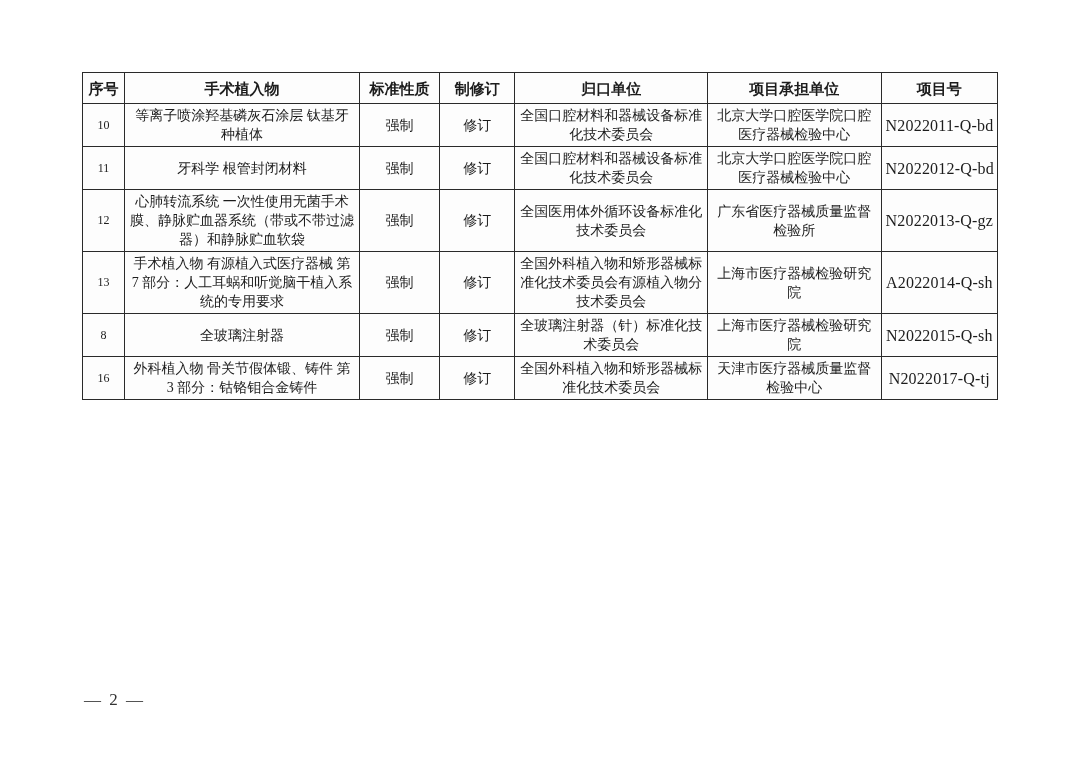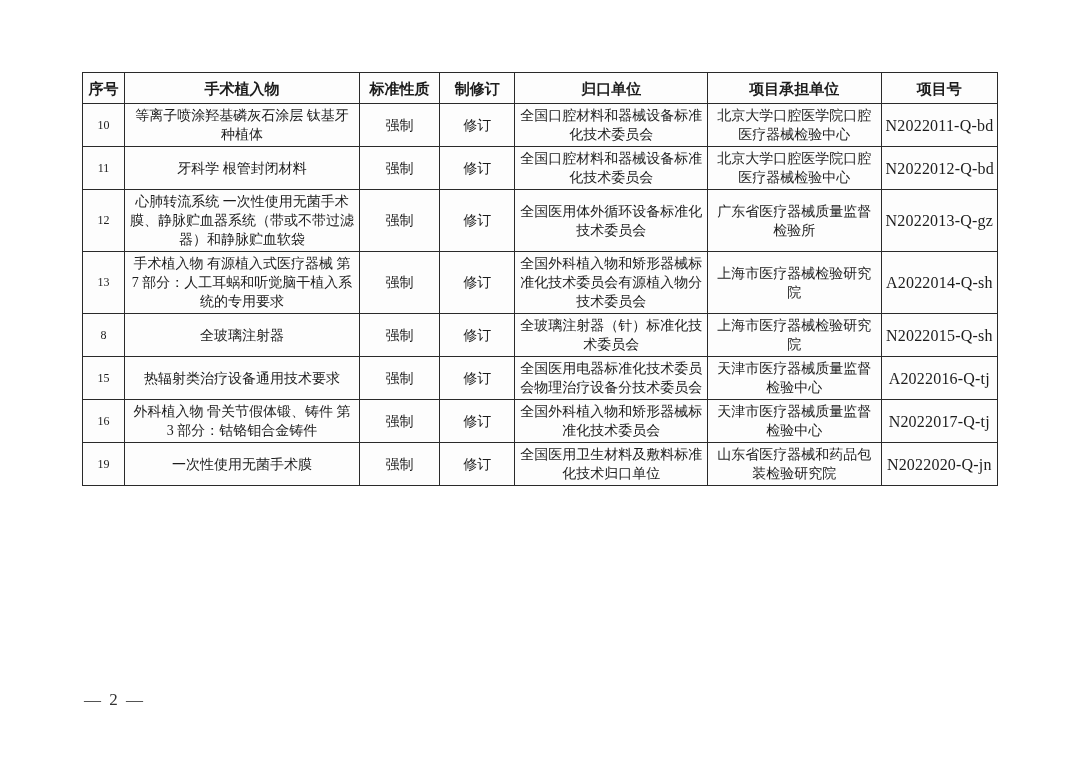--- a/index.html
+++ b/index.html
@@ -100,44 +100,26 @@
         <tr>
           <td class="c-seq">8</td>
           <td class="c-name">全玻璃注射器</td>
           <td class="c-nature">强制</td>
           <td class="c-rev">修订</td>
           <td class="c-unit">全玻璃注射器（针）标准化技术委员会</td>
           <td class="c-under">上海市医疗器械检验研究院</td>
           <td class="c-no">N2022015-Q-sh</td>
         </tr>
         <tr>
-          <td class="c-seq">15</td>
-          <td class="c-name">热辐射类治疗设备通用技术要求</td>
-          <td class="c-nature">强制</td>
-          <td class="c-rev">修订</td>
-          <td class="c-unit">全国医用电器标准化技术委员会物理治疗设备分技术委员会</td>
-          <td class="c-under">天津市医疗器械质量监督检验中心</td>
-          <td class="c-no">A2022016-Q-tj</td>
-        </tr>
-        <tr>
           <td class="c-seq">16</td>
           <td class="c-name">外科植入物 骨关节假体锻、铸件 第 3 部分：钴铬钼合金铸件</td>
           <td class="c-nature">强制</td>
           <td class="c-rev">修订</td>
           <td class="c-unit">全国外科植入物和矫形器械标准化技术委员会</td>
           <td class="c-under">天津市医疗器械质量监督检验中心</td>
           <td class="c-no">N2022017-Q-tj</td>
-        </tr>
-        <tr>
-          <td class="c-seq">19</td>
-          <td class="c-name">一次性使用无菌手术膜</td>
-          <td class="c-nature">强制</td>
-          <td class="c-rev">修订</td>
-          <td class="c-unit">全国医用卫生材料及敷料标准化技术归口单位</td>
-          <td class="c-under">山东省医疗器械和药品包装检验研究院</td>
-          <td class="c-no">N2022020-Q-jn</td>
         </tr>
       </tbody>
   </table>
 
   <div class="footer">— 2 —</div>
 
 </div>
 
 </body></html>

